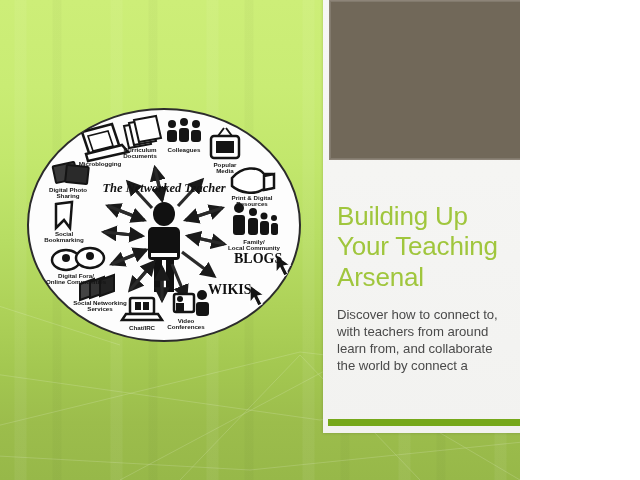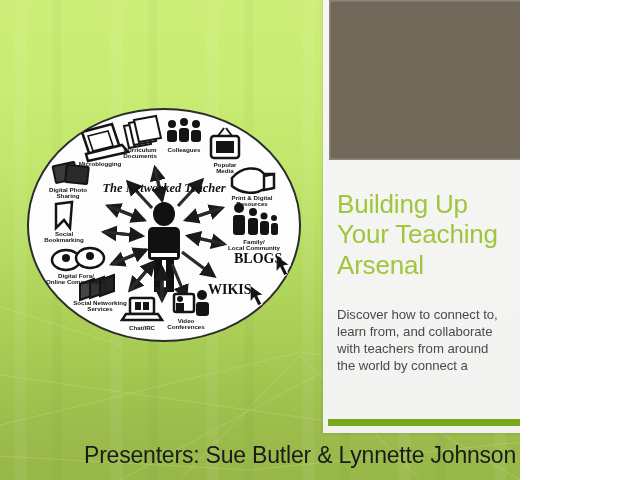--- a/index.html
+++ b/index.html
@@ -76,21 +76,21 @@
     width: 243px;
     height: 158px;
     background: #716859;
     border: 1px solid #8d8478;
     box-shadow: inset 0 0 0 1px rgba(255,255,255,0.12);
   }
 
   .title-block {
     position: absolute;
     left: 14px;
-    top: 195px;
+    top: 207px;
     width: 232px;
   }
   .slide-title {
     color: #a0c63d;
     font-size: 26px;
     line-height: 1.17;
     font-weight: 400;
     letter-spacing: -0.2px;
     white-space: pre-line;
   }
@@ -340,23 +340,22 @@
     <div class="media-placeholder"></div>
 
     <div class="title-block">
       <div class="slide-title">Building Up
 Your Teaching
 Arsenal</div>
     </div>
 
     <div class="body-block" style="top:312px">
       <div class="body-line">Discover how to connect to,</div>
+      <div class="body-line">with teachers from around</div>
       <div class="body-line">learn from, and collaborate</div>
-      <div class="body-line">with teachers from around</div>
       <div class="body-line">the world by connect a</div>
     </div>
 
     <div class="accent-bar"></div>
   </div>
 
-  <div class="presenters">Presenters: Sue Butler &amp; Lynnette Johnson</div>
 
 </div>
 
 </body></html>

